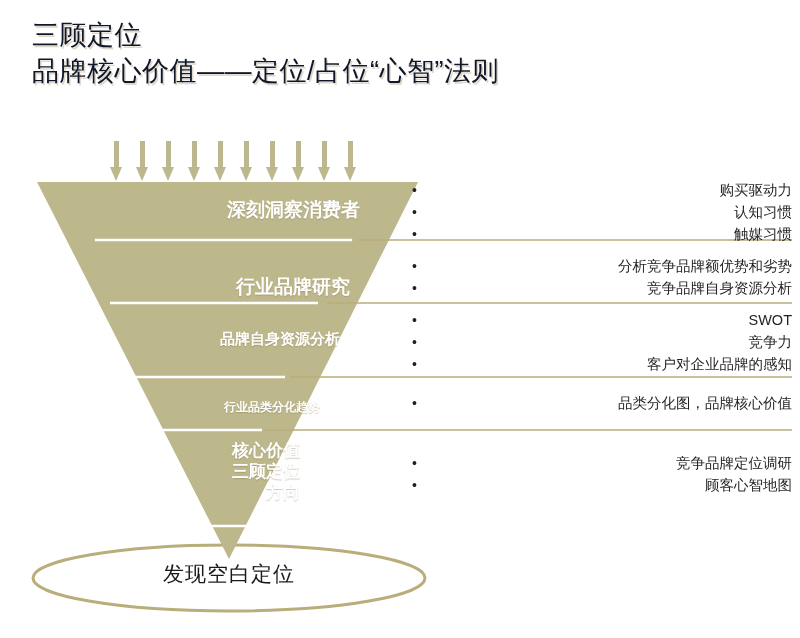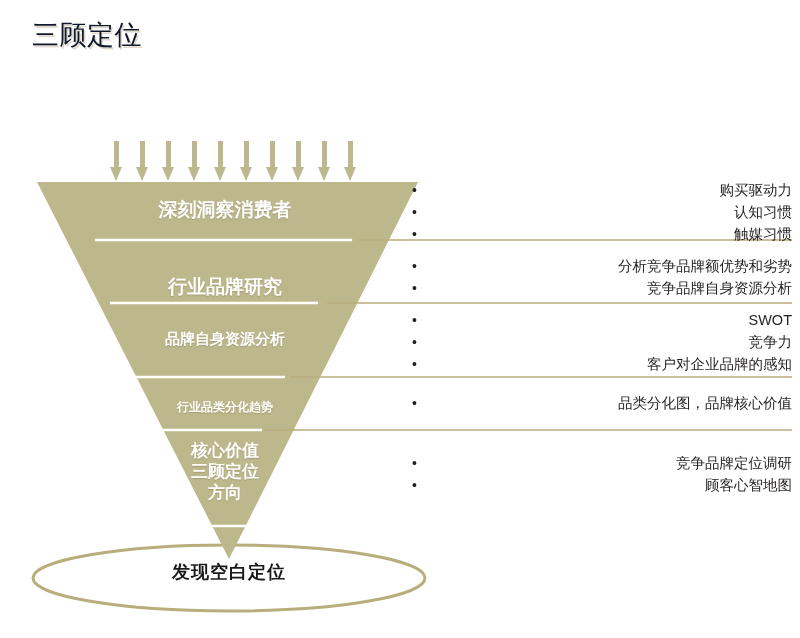--- a/index.html
+++ b/index.html
@@ -73,40 +73,40 @@
     width: 800px;
     height: 638px;
     pointer-events: none;
   }
 
   
   .stage-label {
     position: absolute;
     color: #ffffff;
     font-weight: bold;
-    text-align: center;
+    text-align: right;
     white-space: pre-line;
     text-shadow: 0 1px 1px rgba(120,110,75,0.35);
   }
   #stage-label-0 { left: 90px; top: 198px;  width: 270px; font-size: 19px; line-height: 24px; }
   #stage-label-1 { left: 100px; top: 262px; width: 250px; font-size: 19px; line-height: 24px; margin-top: 13px; }
   #stage-label-2 { left: 110px; top: 327px; width: 230px; font-size: 15px; line-height: 24px; }
   #stage-label-3 { left: 130px; top: 396px; width: 190px; font-size: 12px; line-height: 22px; }
   #stage-label-4 { left: 150px; top: 440px; width: 150px; font-size: 17px; line-height: 21px; }
 
   
   #outcome-label {
     position: absolute;
     left: 33px;
     top: 560px;
     width: 392px;
     text-align: center;
     color: #1a1a1a;
-    font-size: 18px;
-    font-weight: bold;
+    font-size: 21px;
+    font-weight: normal;
     letter-spacing: 1px;
   }
 
   
   .bullet-group {
     position: absolute;
     left: 412px;
     width: 380px;
   }
   .bullet-item {
@@ -129,20 +129,21 @@
   #bullet-group-1 { top: 255px; }
   #bullet-group-2 { top: 309px; }
   #bullet-group-3 { top: 392px; }
   #bullet-group-4 { top: 452px; }
 </style>
 </head>
 <body>
 
 <div id="title-block">
   <div class="title-line" id="title-line-1">三顾定位</div>
+  <div class="title-line" id="title-line-2">品牌核心价值——定位/占位“心智”法则</div>
 </div>
 
 <div id="arrow-row">
     <div class="down-arrow" style="left: 0px;">
       <div class="shaft"></div>
       <div class="head"></div>
     </div>
     <div class="down-arrow" style="left: 26px;">
       <div class="shaft"></div>
       <div class="head"></div>

